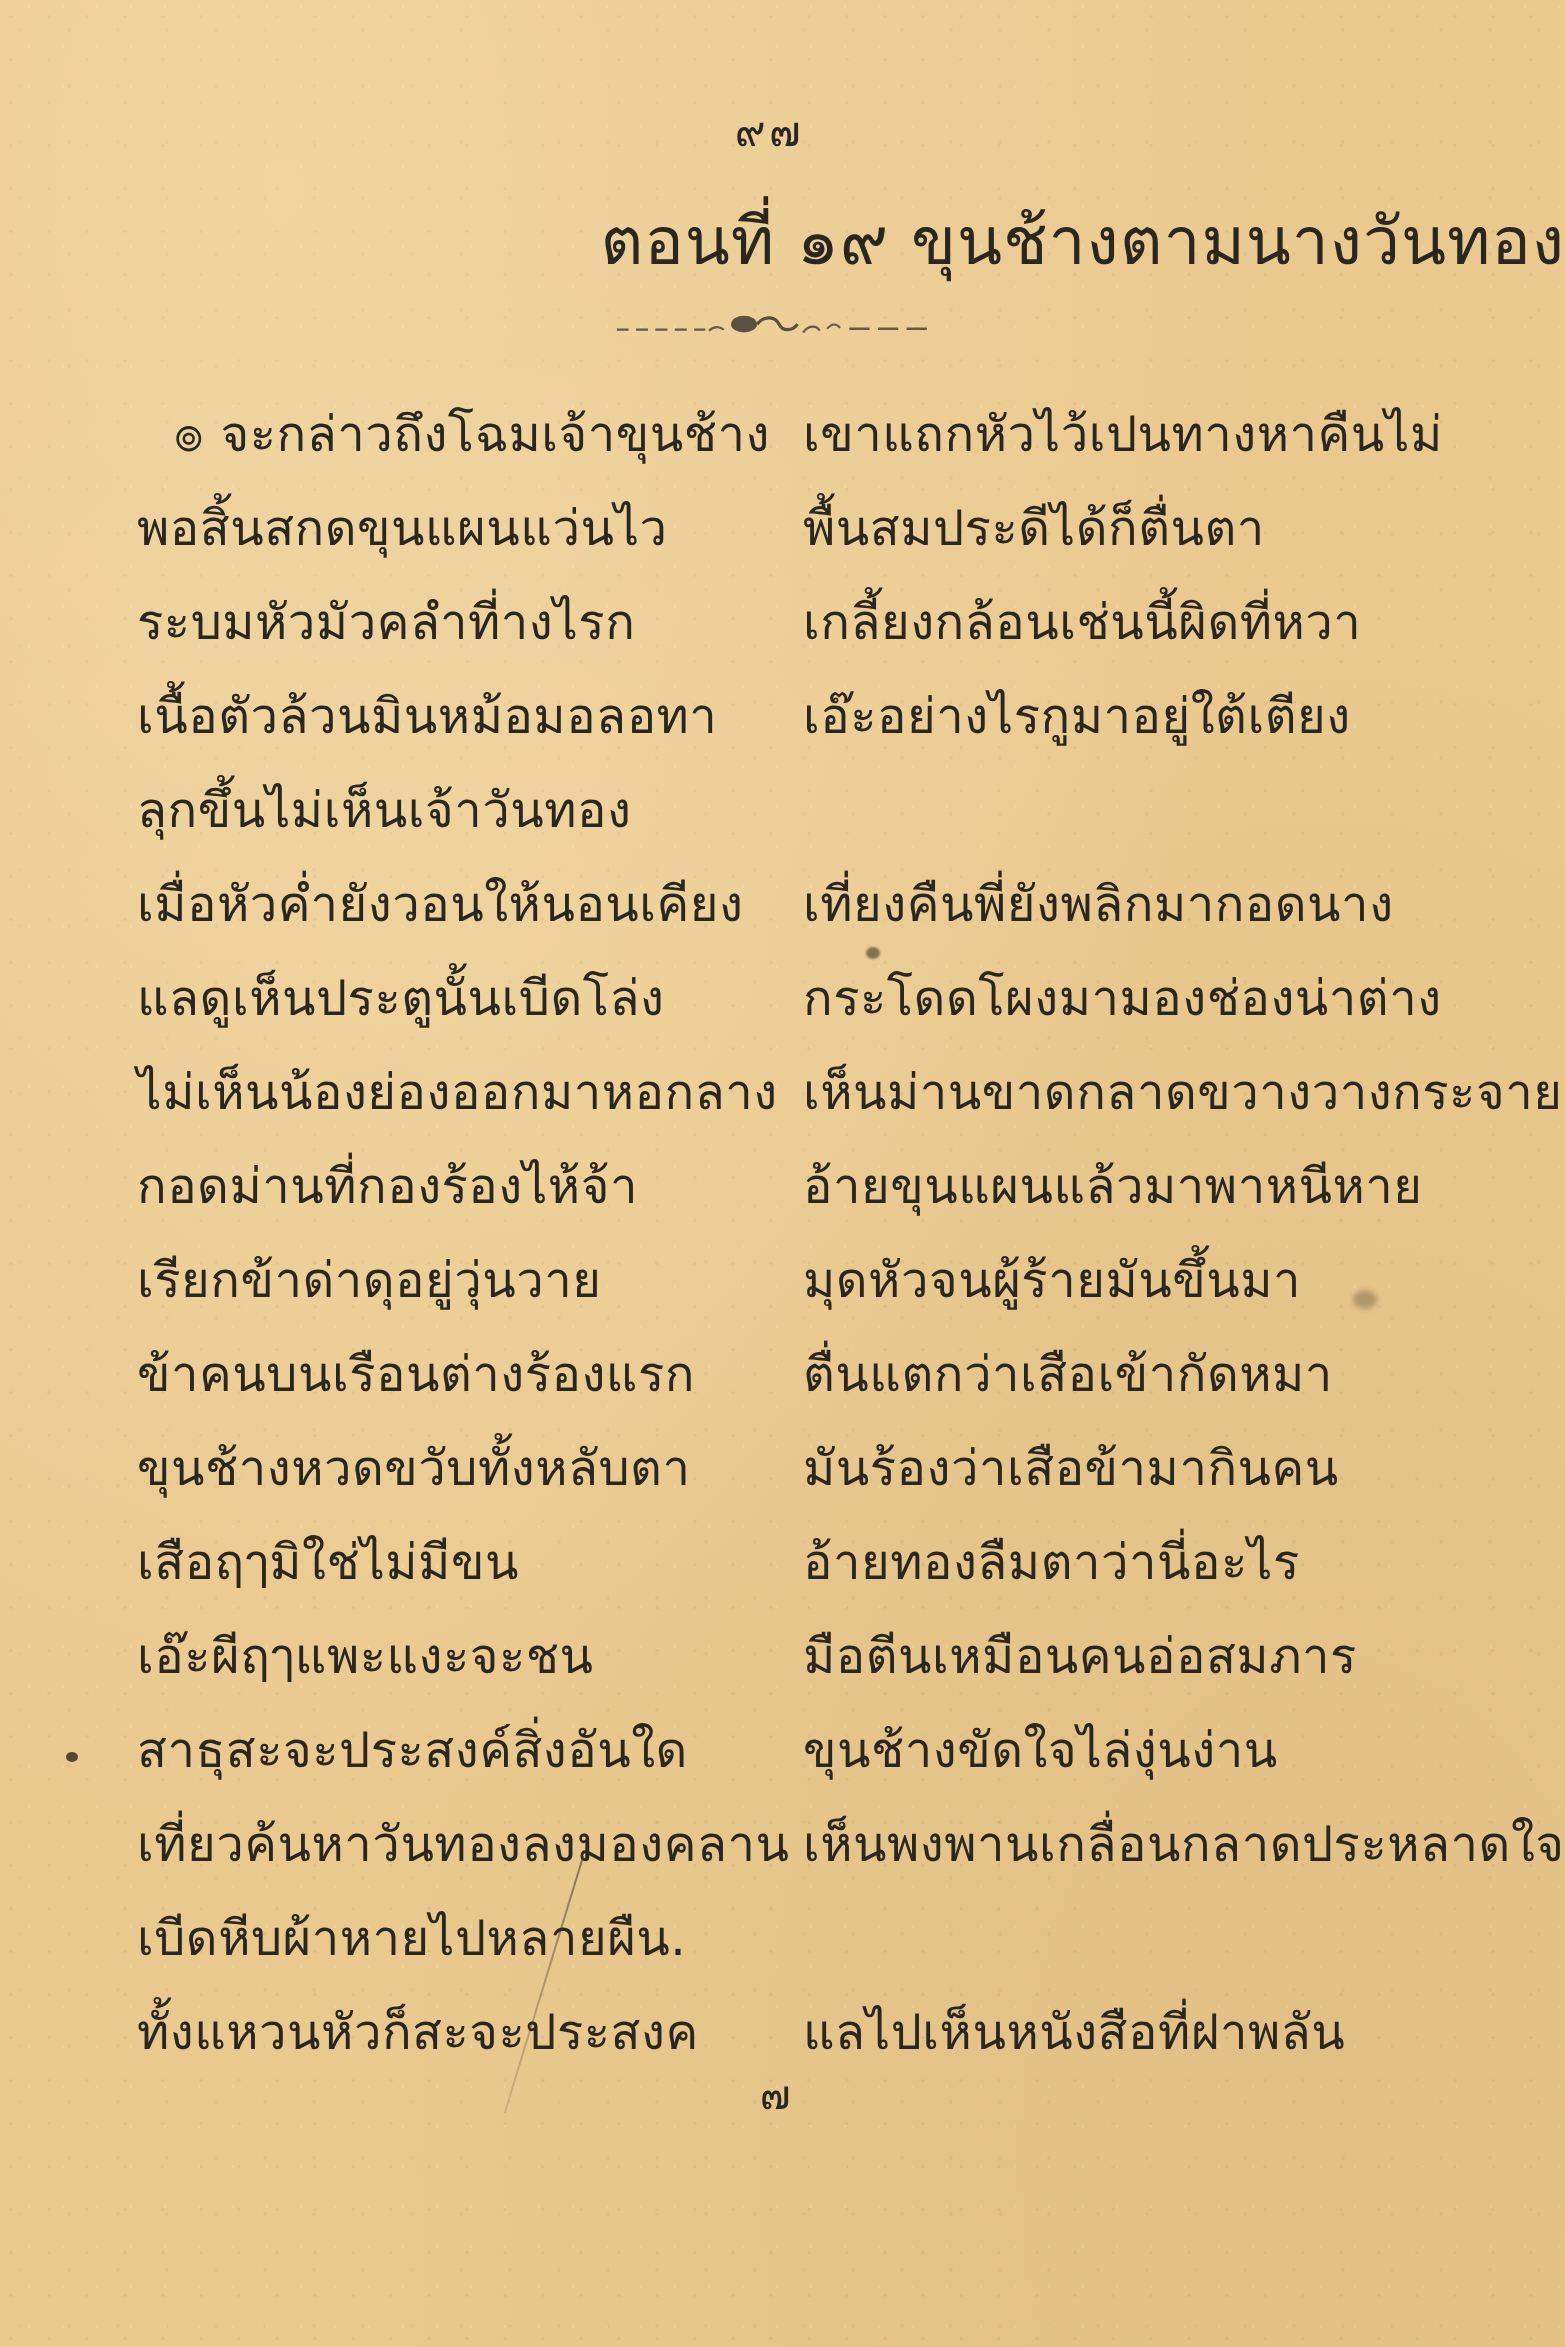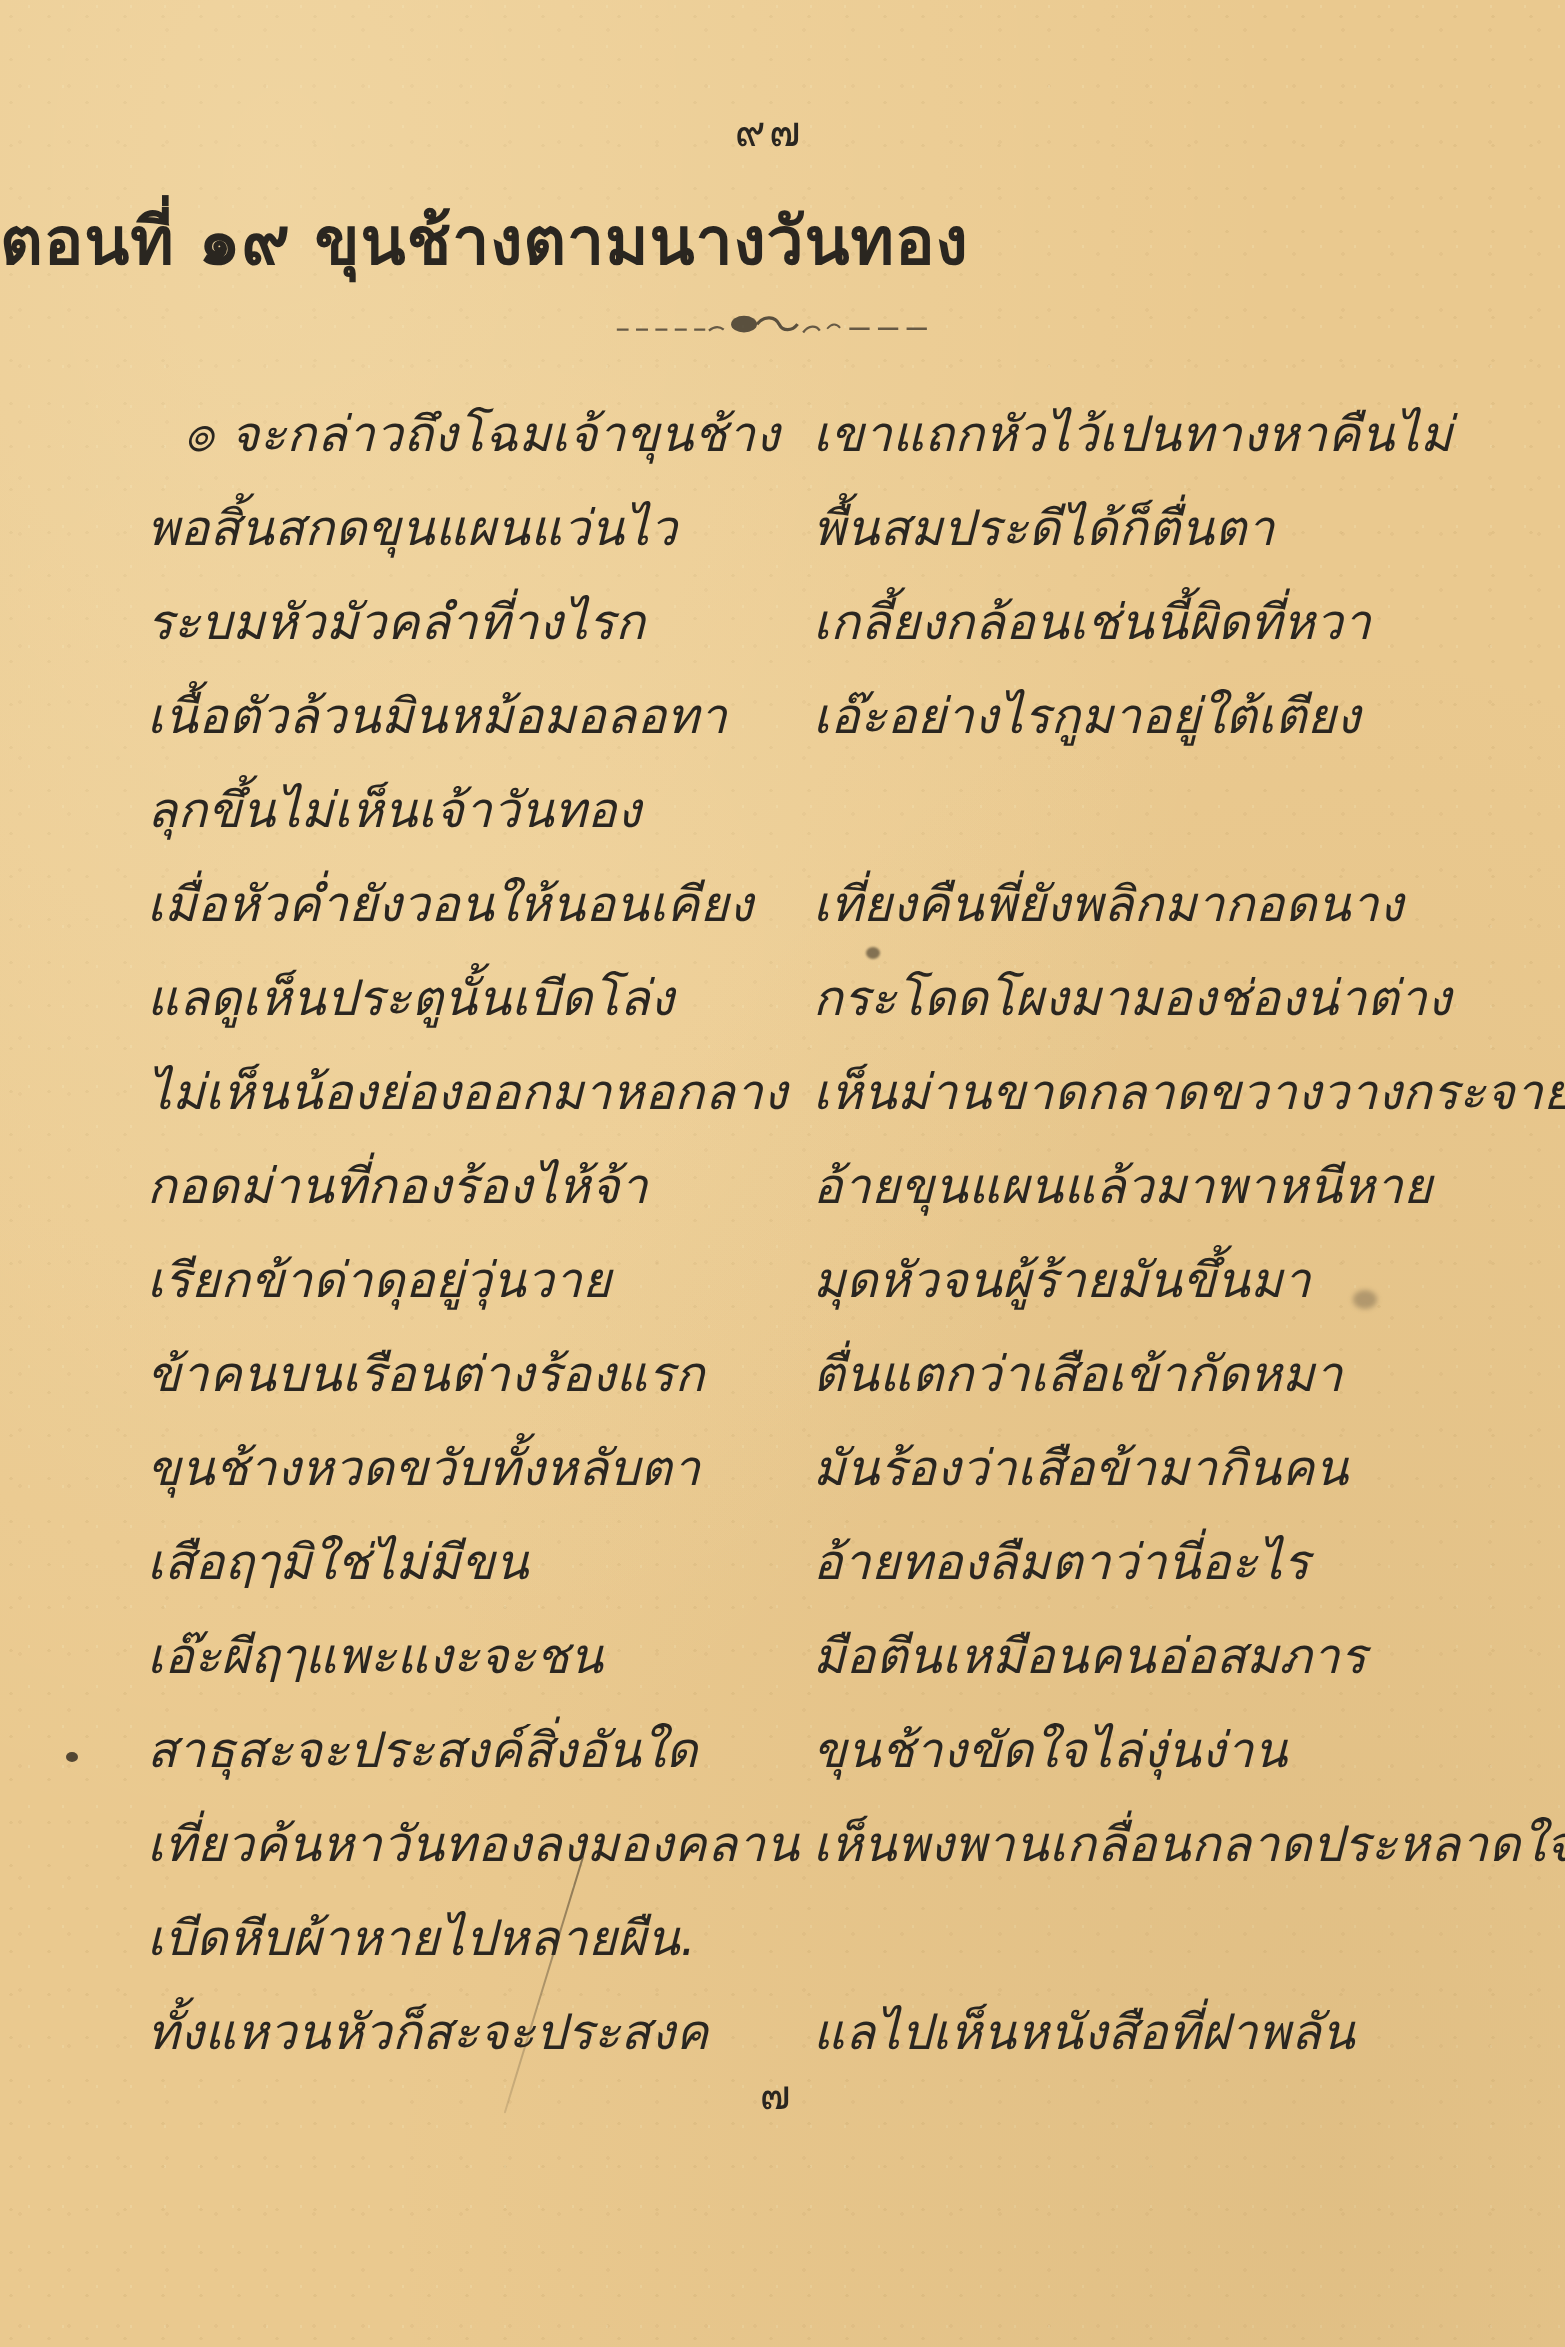--- a/index.html
+++ b/index.html
@@ -15,28 +15,28 @@
       radial-gradient(circle 1.8px at 20px 30px, rgba(150,115,60,.08) 90%, transparent);
     background-size:auto,auto,auto,38px 43px,34px 40px,49px 56px;
     font-family:"DejaVu Sans",sans-serif;
     color:var(--ink,#2a2620);
   }
   .page-number-top{
     position:absolute;top:98px;left:0;width:100%;text-align:center;
     font-size:42px;letter-spacing:3.7px;transform:translateX(-13px);
   }
   .page-title{
-    position:absolute;top:188px;left:0;width:100%;text-align:left;
-    font-size:66px;font-weight:700;letter-spacing:0.9px;
+    position:absolute;top:188px;left:0;width:100%;text-align:right;
+    font-size:66px;font-weight:400;letter-spacing:0.9px;
   }
   .ornament{
     position:absolute;top:312px;left:50%;transform:translateX(-53%);
     opacity:.75;
   }
-  .verses{position:absolute;top:388px;left:147px;right:33px;font-style:italic;}
+  .verses{position:absolute;top:388px;left:137px;right:33px;}
   .vrow{display:grid;grid-template-columns:666px 1fr;height:94px;}
   .vcell{
     font-size:49px;line-height:94px;white-space:nowrap;
     letter-spacing:0.5px;
   }
   .vrow:first-child .left{text-indent:37px;}
   .page-number-bottom{
     position:absolute;top:2062px;left:0;width:100%;text-align:center;
     font-size:41px;transform:translateX(-7.4px);
   }

